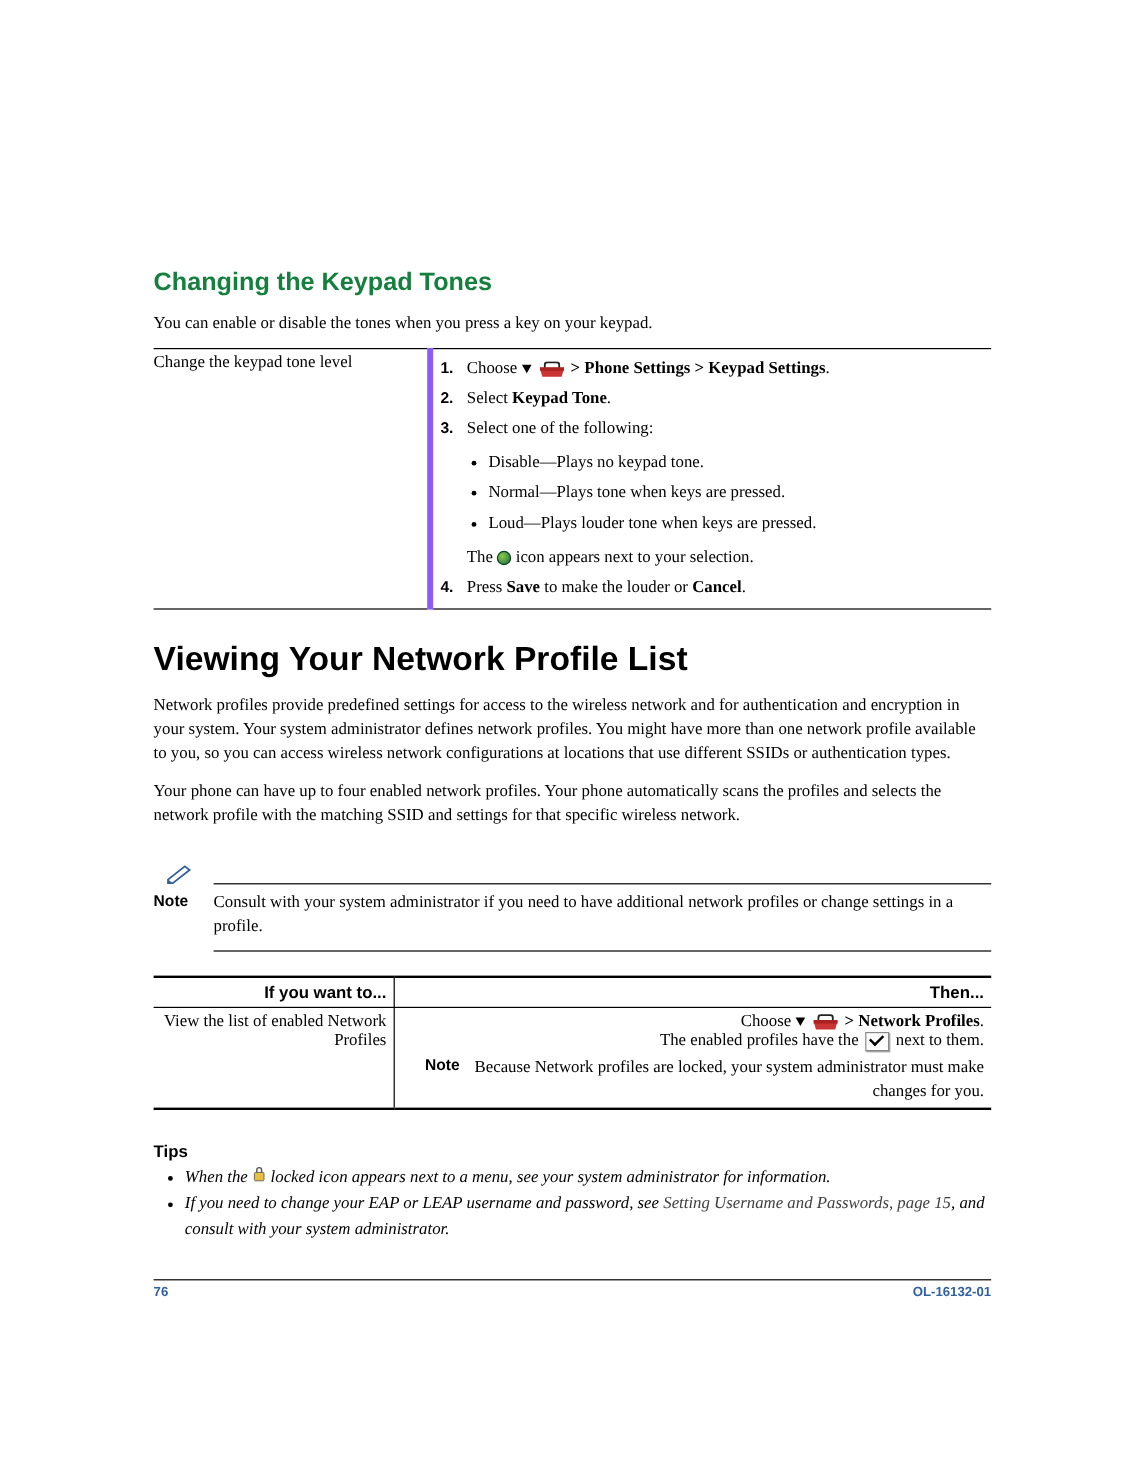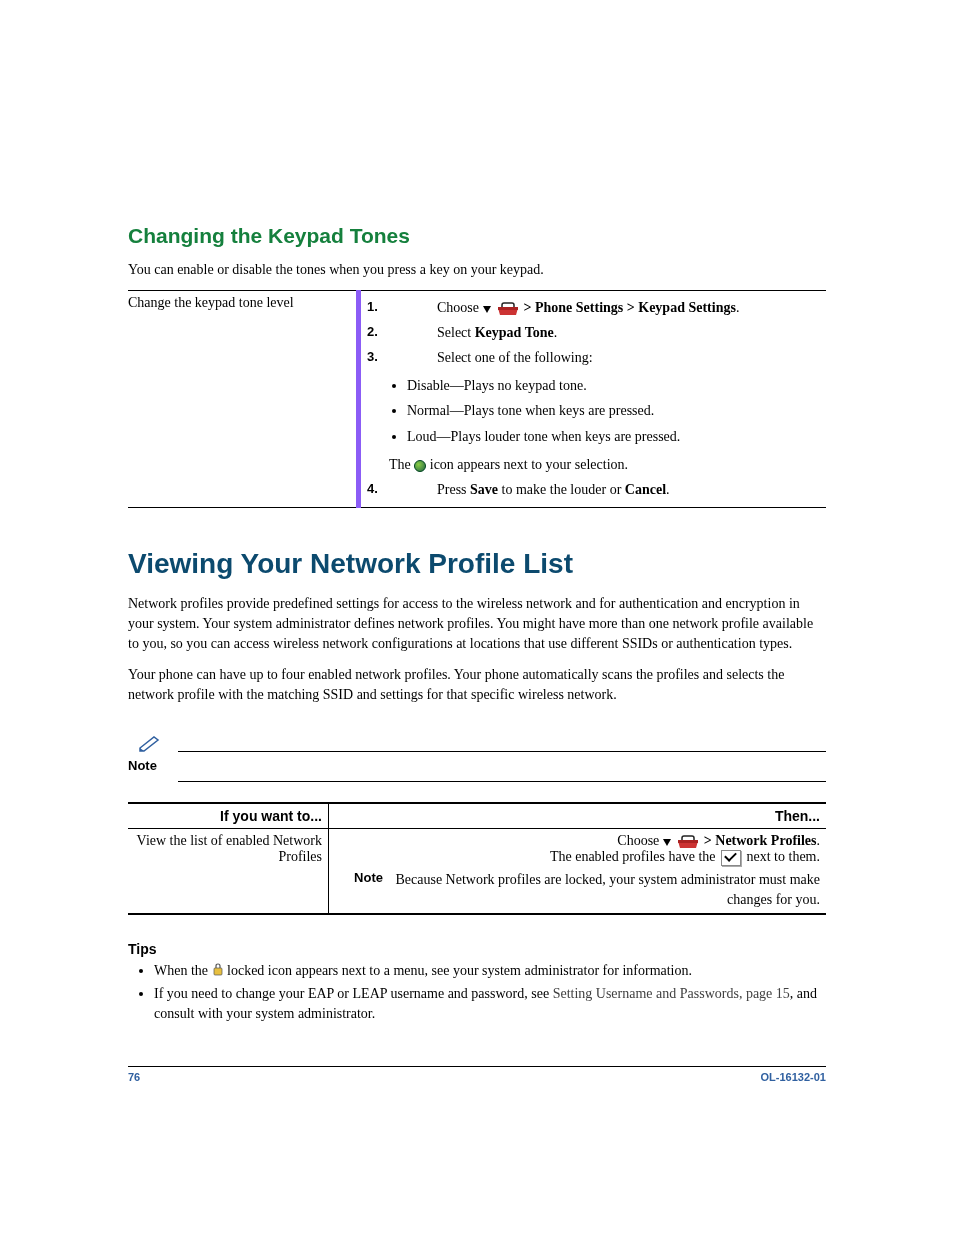--- a/index.html
+++ b/index.html
@@ -20,23 +20,23 @@
   h2.heading {
     font-family: Arial, Helvetica, sans-serif;
     font-weight: bold;
     color: #15803d;
     font-size: 21px;
     margin: 0 0 12px 0;
   }
   h1.heading {
     font-family: Arial, Helvetica, sans-serif;
     font-weight: bold;
-    color: #0c4a6e;
+    color: #000000;
     font-size: 28px;
-    margin: 40px 0 14px 0;
+    margin: 25px 0 14px 0;
   }
   p {
     font-size: 14px;
     line-height: 1.45;
     margin: 0 0 10px 0;
   }
   .proc-table {
     border-collapse: collapse;
     width: 100%;
     margin-top: 6px;
@@ -72,21 +72,20 @@
   }
   ol.steps > li > .num {
     font-family: Arial, Helvetica, sans-serif;
     font-weight: bold;
     font-size: 13px;
     width: 22px;
     flex: 0 0 22px;
   }
   ol.steps > li > .body {
     flex: 1;
-    margin-left: 48px;
   }
   ul.bullets {
     margin: 4px 0 4px 40px;
     padding: 0;
   }
   ul.bullets li {
     margin: 2px 0;
     line-height: 1.7;
   }
   .bold { font-weight: bold; }
@@ -233,20 +232,21 @@
     margin-bottom: 4px;
   }
   ul.tips {
     margin: 0 0 0 26px;
     padding: 0;
   }
   ul.tips li {
     font-size: 14px;
     line-height: 1.45;
     margin: 2px 0;
+    font-style: italic;
   }
   a.link {
     color: #404040;
     text-decoration: none;
   }
   .footer {
     position: absolute;
     bottom: 152px;
     left: 128px;
     right: 128px;
@@ -330,20 +330,21 @@
   <p>Network profiles provide predefined settings for access to the wireless network and for authentication and encryption in your system. Your system administrator defines network profiles. You might have more than one network profile available to you, so you can access wireless network configurations at locations that use different SSIDs or authentication types.</p>
   <p>Your phone can have up to four enabled network profiles. Your phone automatically scans the profiles and selects the network profile with the matching SSID and settings for that specific wireless network.</p>
 
   <div class="note-block">
     <svg class="pencil-icon" width="24" height="18" viewBox="0 0 24 18">
       <path d="M2 16 L6 16 L20 5 L16 2 L2 13 Z" fill="none" stroke="#3060a0" stroke-width="1.5"></path>
       <path d="M2 16 L2 13 L6 16 Z" fill="#3060a0"></path>
     </svg>
     <div class="note-row">
       <div class="note-label">Note</div>
+      <div class="note-body">Consult with your system administrator if you need to have additional network profiles or change settings in a profile.</div>
     </div>
   </div>
 
   <table class="def-table">
     <thead>
       <tr>
         <th class="col1">If you want to...</th>
         <th class="col2">Then...</th>
       </tr>
     </thead>

